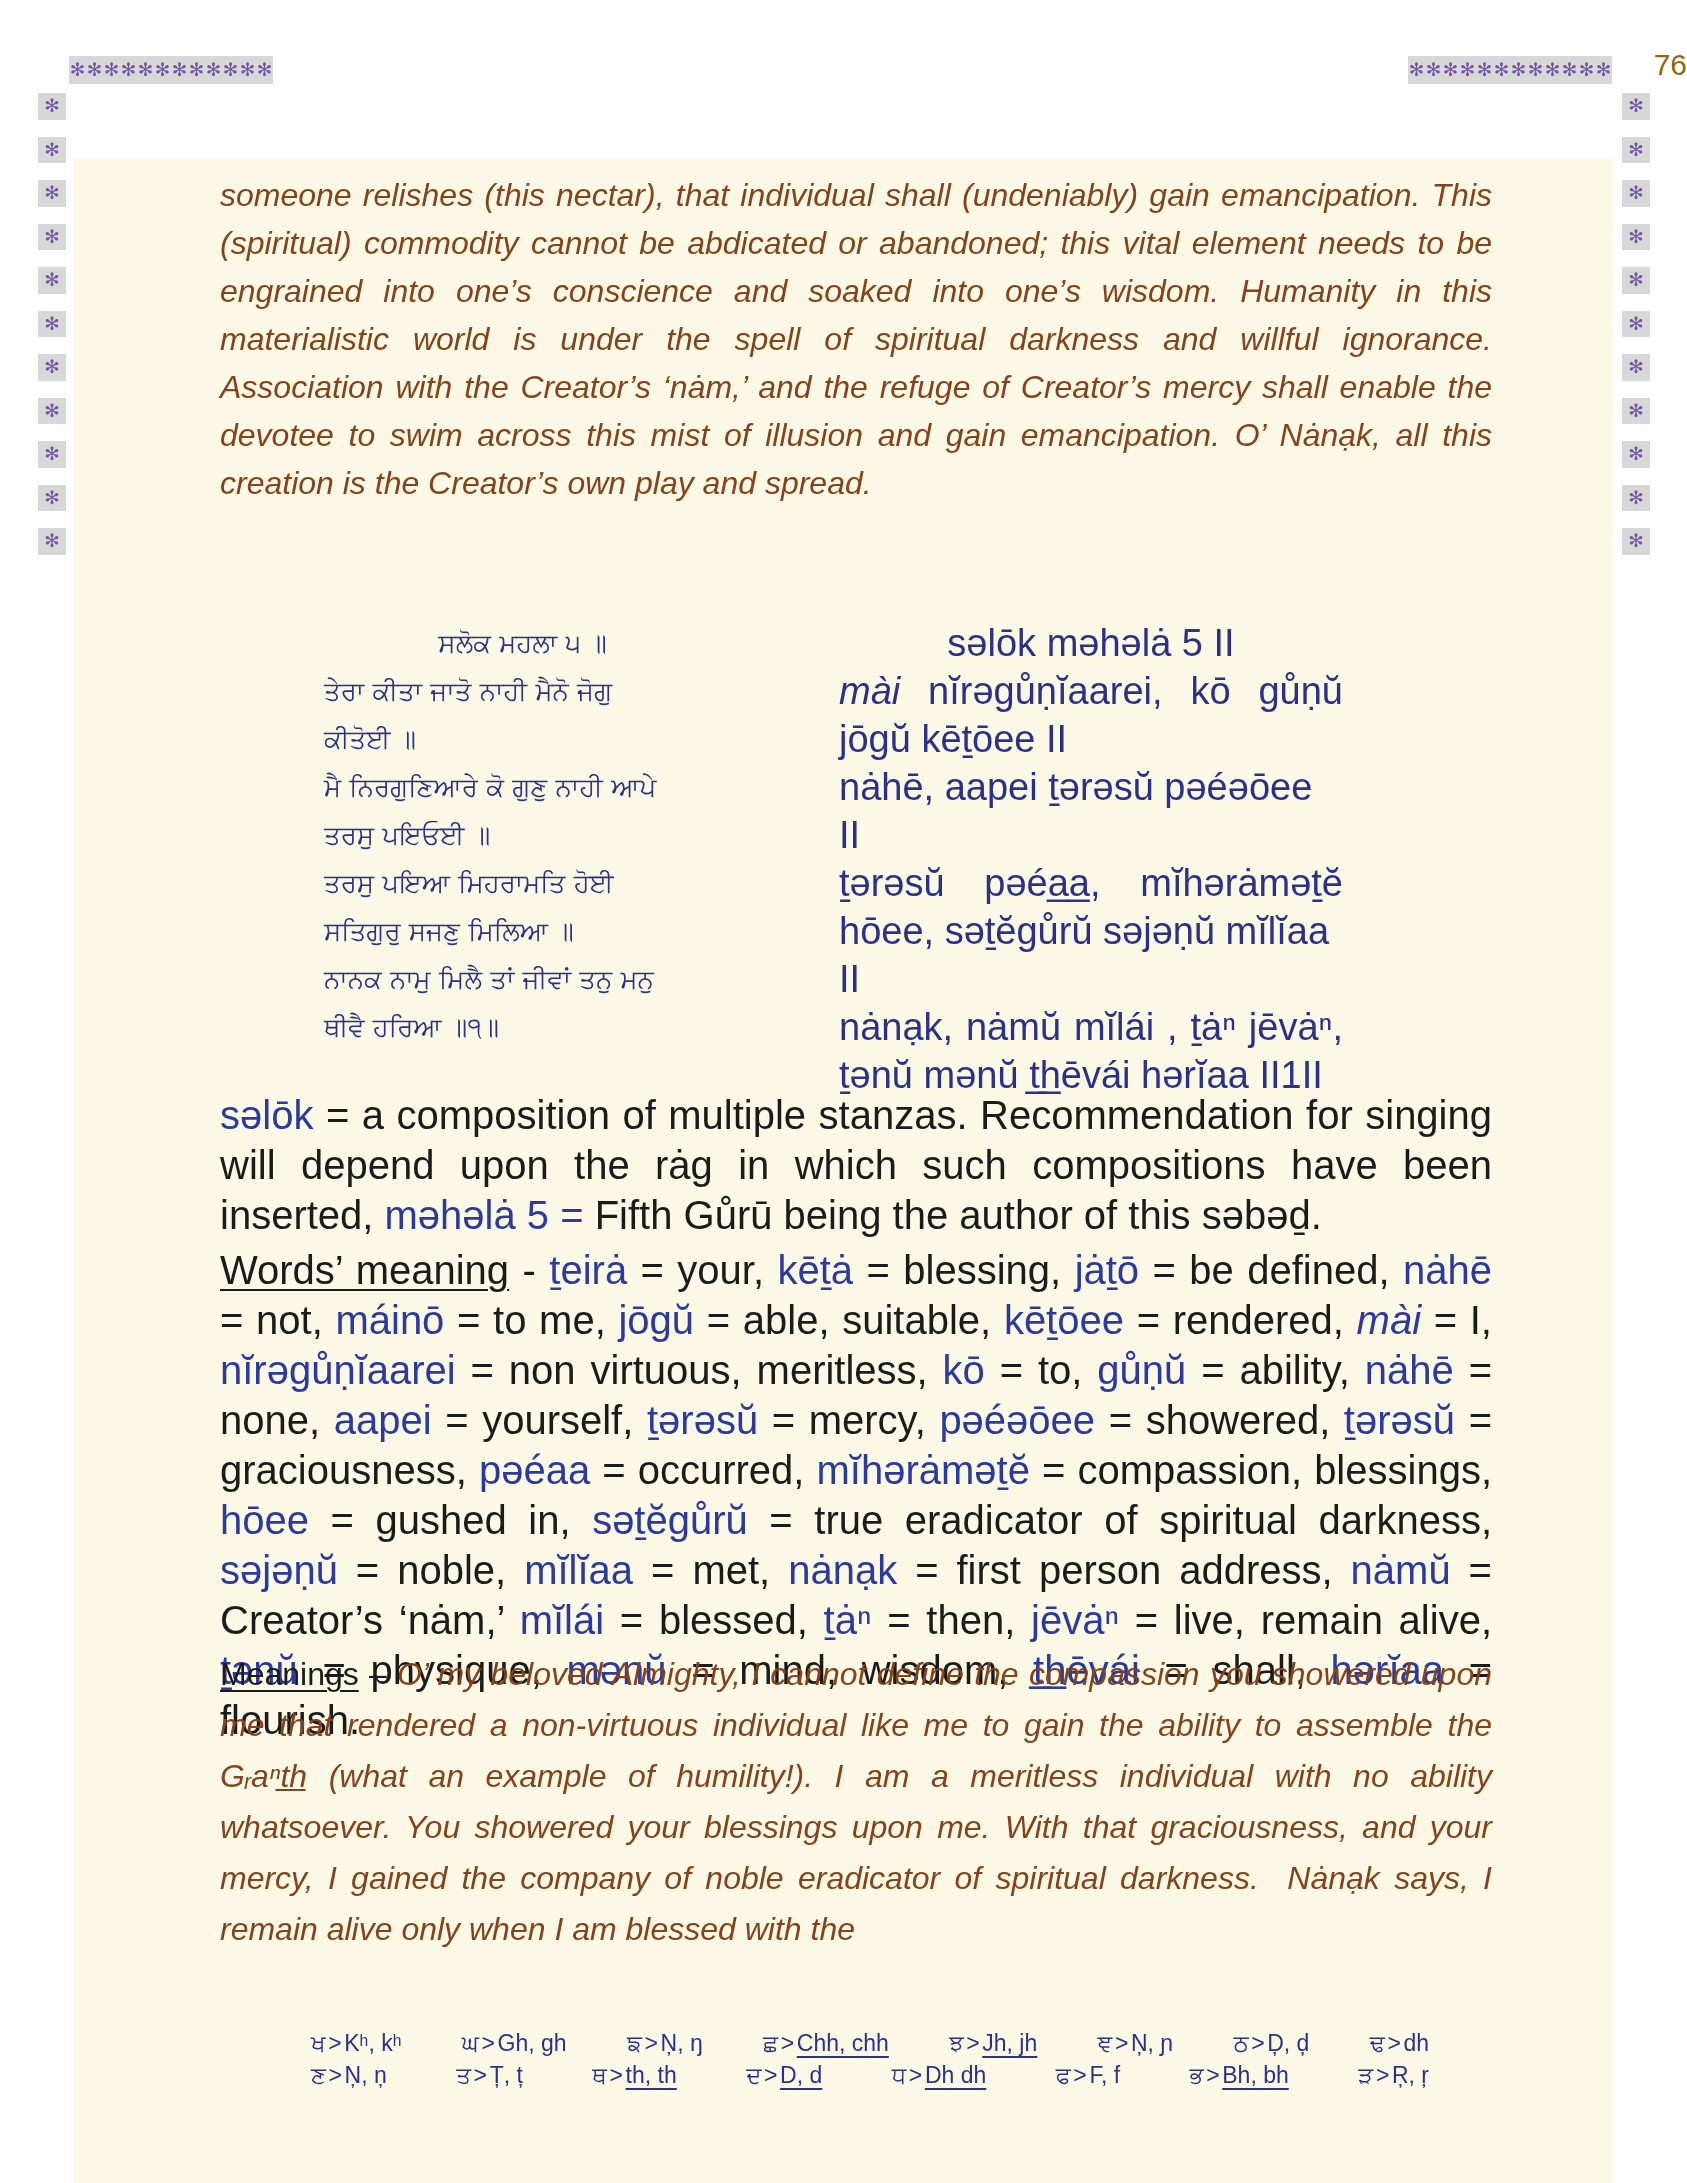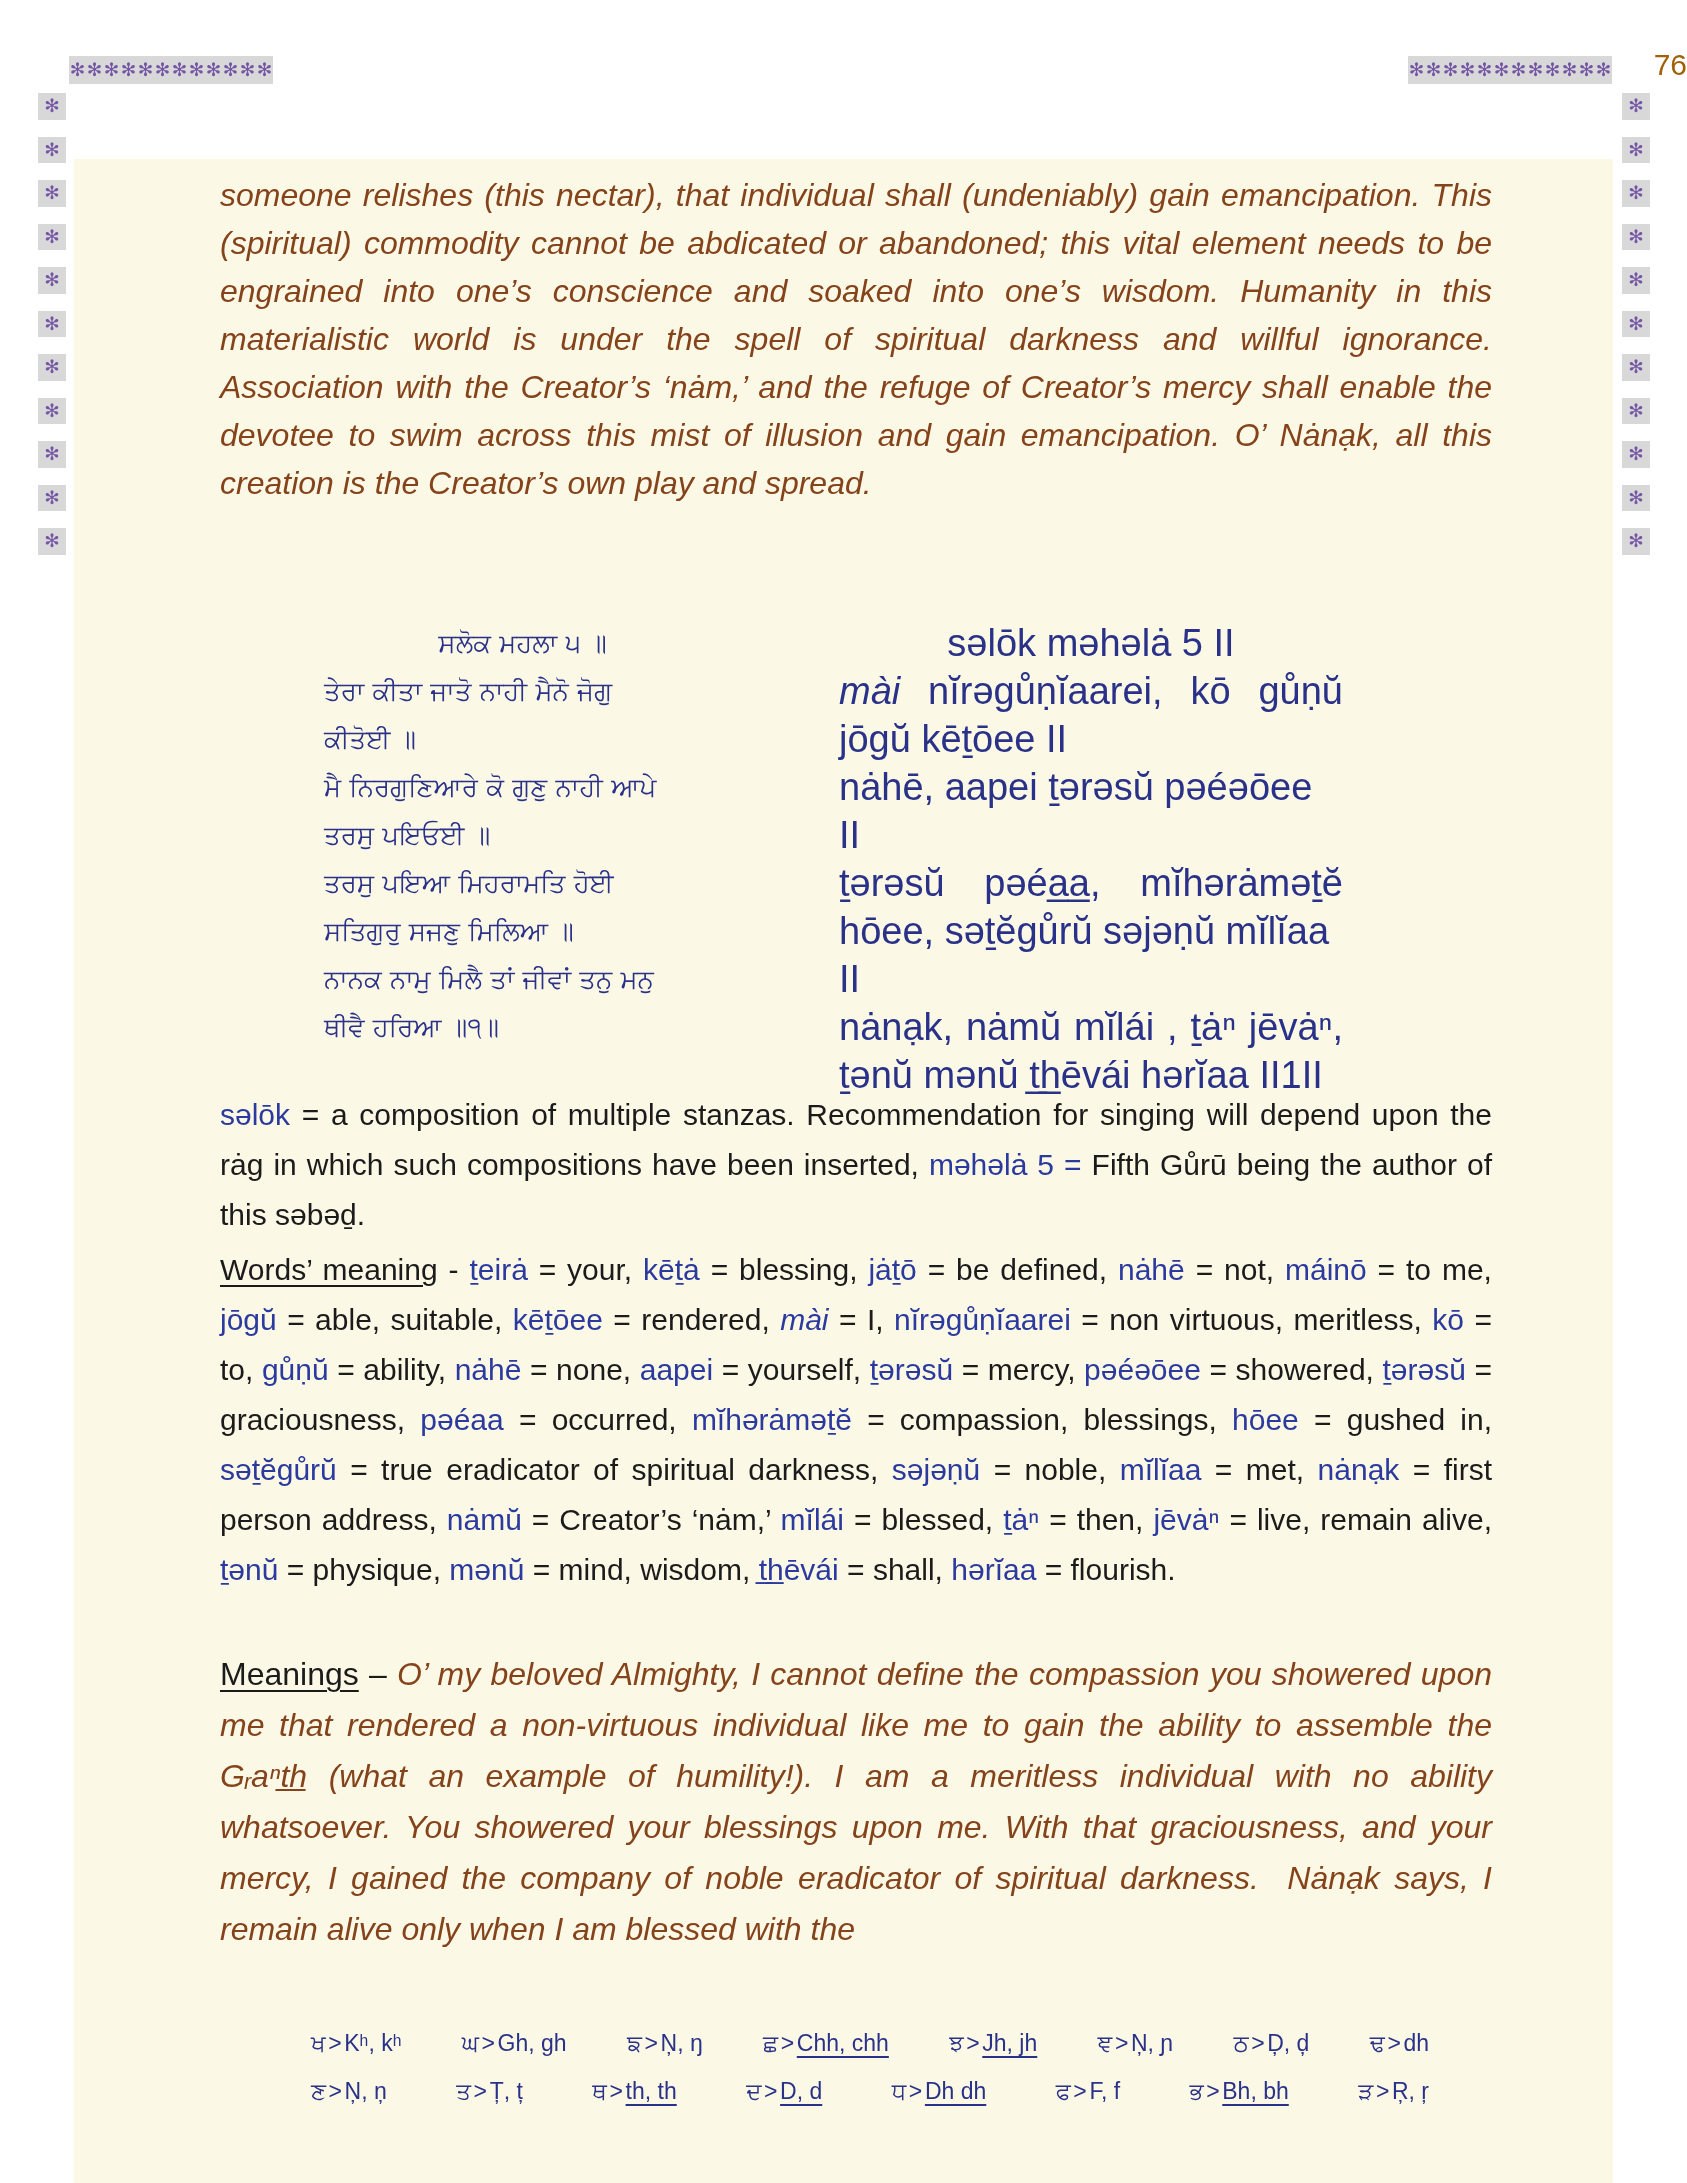--- a/index.html
+++ b/index.html
@@ -27,40 +27,40 @@
   .strip-h .flower-cell{width:17px;height:28px;line-height:28px;font-size:18.5px;text-align:center;color:var(--flower);}
   .strip-top-left{left:69px;}
   .strip-top-right{left:1408px;}
   .strip-v{position:absolute;top:93px;width:28px;display:flex;flex-direction:column;gap:17px;background:transparent;}
   .strip-v .flower-cell{width:28px;height:26.5px;line-height:26.5px;font-size:18.5px;text-align:center;color:var(--flower);background:var(--flowerbg);}
   .strip-left{left:38px;}
   .strip-right{left:1622px;}
   
   .para{position:absolute;left:220px;width:1272px;text-align:justify;}
   .para-brown{font-size:32px;line-height:48px;color:var(--brown);font-style:italic;}
-  .para-black{font-size:30px;line-height:50px;color:var(--ink);}
+  .para-black{font-size:40px;line-height:50px;color:var(--ink);}
   .cont-para{top:171px;}
   .salok-note{top:1090px;line-height:50px;}
   .words-para{top:1245px;}
   .meanings-para{top:1649px;line-height:51px;}
   
   .gurmukhi-col{position:absolute;left:324px;top:619px;width:397px;font-size:26px;line-height:48px;color:var(--navy);font-family:"DejaVu Sans","Liberation Sans",sans-serif;}
   .translit-col{position:absolute;left:839px;top:619px;width:504px;font-size:38px;line-height:48px;color:var(--navy);}
   .line{white-space:normal;}
   .line.center{text-align:center;}
   .line.justify{text-align:justify;text-align-last:justify;}
   
   .seg{white-space:pre-wrap;}
   .seg.b{color:var(--blue);}
   .seg.bi{color:var(--blue);font-style:italic;}
   .seg.i{font-style:italic;}
   .seg.h{color:var(--ink);font-style:normal;text-decoration:underline;text-decoration-thickness:2px;text-underline-offset:5.3px;}
   .seg.k{color:var(--ink);font-style:normal;}
   
-  .legend{position:absolute;left:311px;top:2030px;width:1118px;display:flex;flex-direction:column;gap:21px;color:var(--navy);font-size:23px;}
+  .legend{position:absolute;left:311px;top:2030px;width:1118px;display:flex;flex-direction:column;gap:5px;color:var(--navy);font-size:23px;}
   .legend-row{display:flex;justify-content:space-between;align-items:baseline;}
   .lg-item{white-space:nowrap;}
   .lg-g{font-family:"DejaVu Sans","Liberation Sans",sans-serif;}
   .lg-sep{margin:0 2.6px;}
   .lg-l.u{text-decoration:underline;text-decoration-thickness:1.7px;text-underline-offset:4.6px;}
 </style>
 </head>
 <body>
 
 <div id="page">

